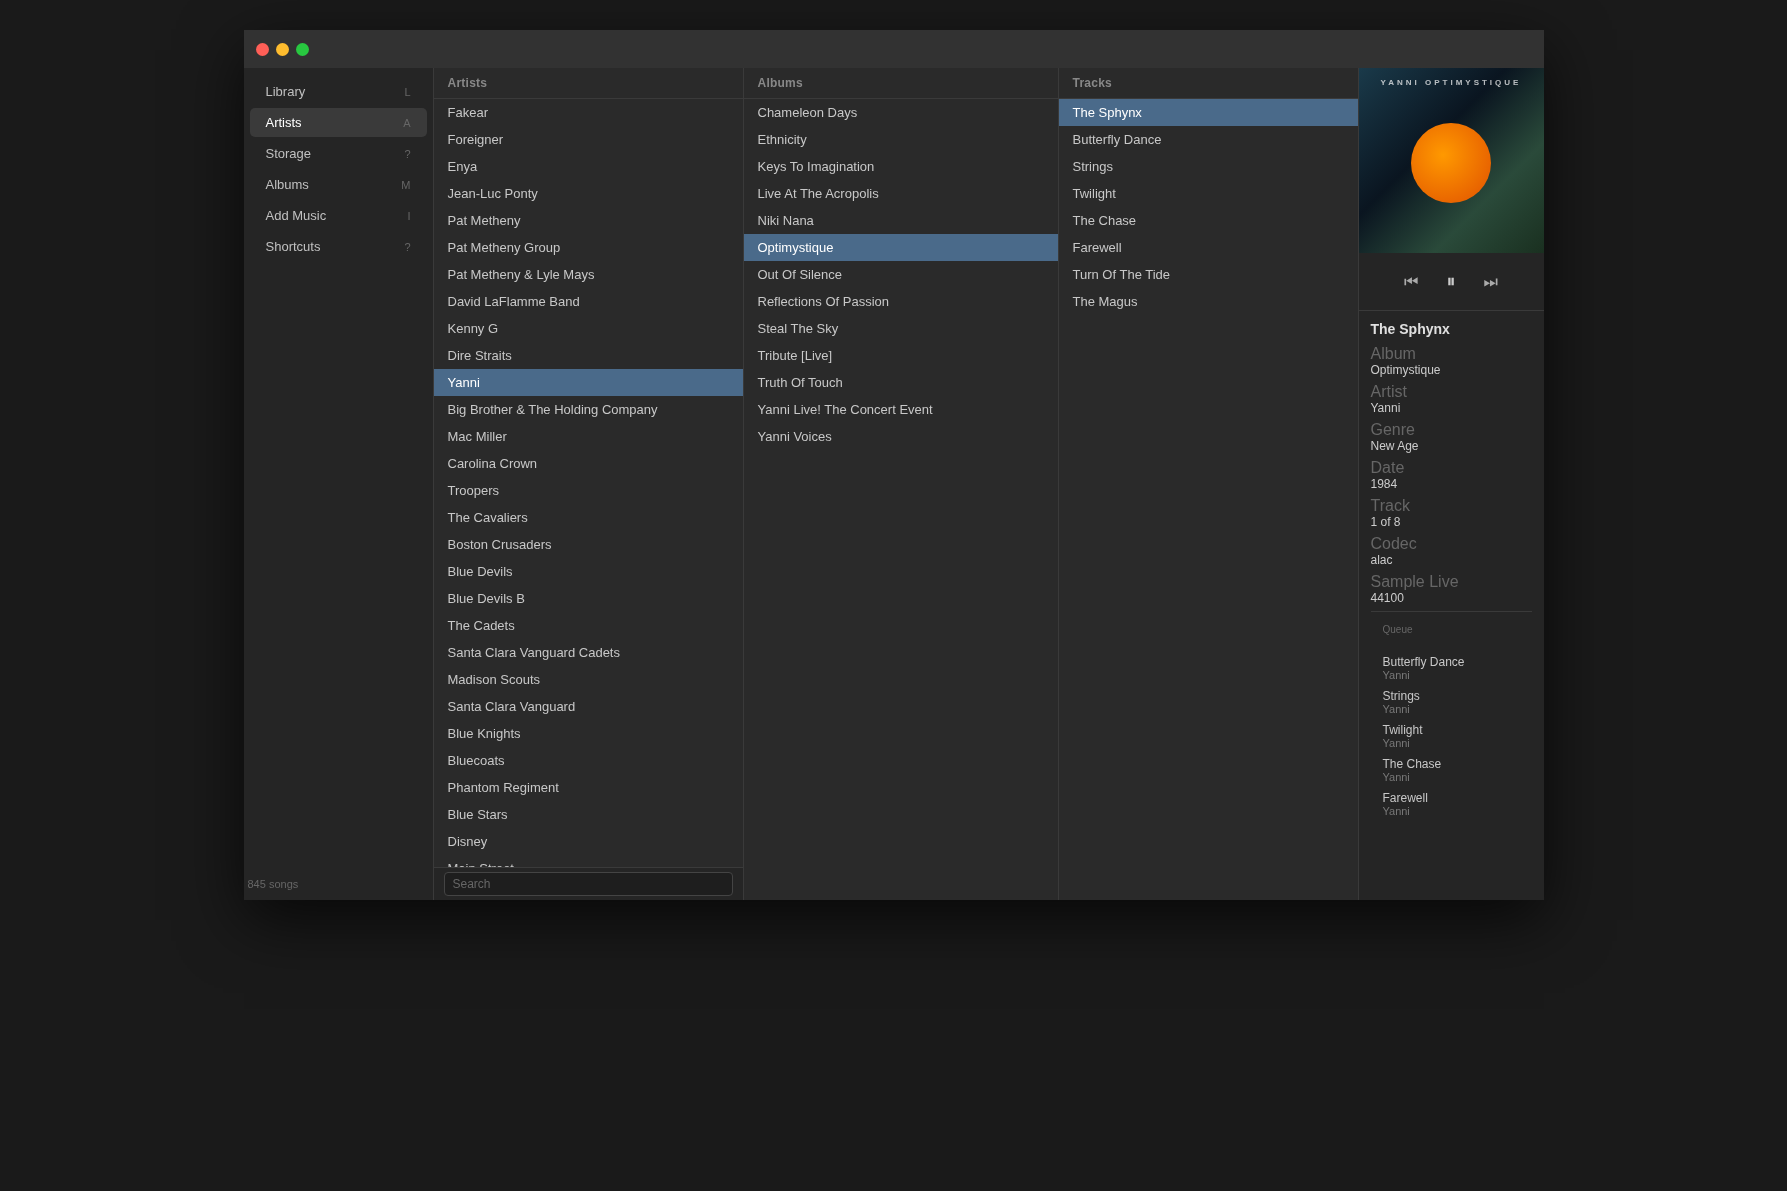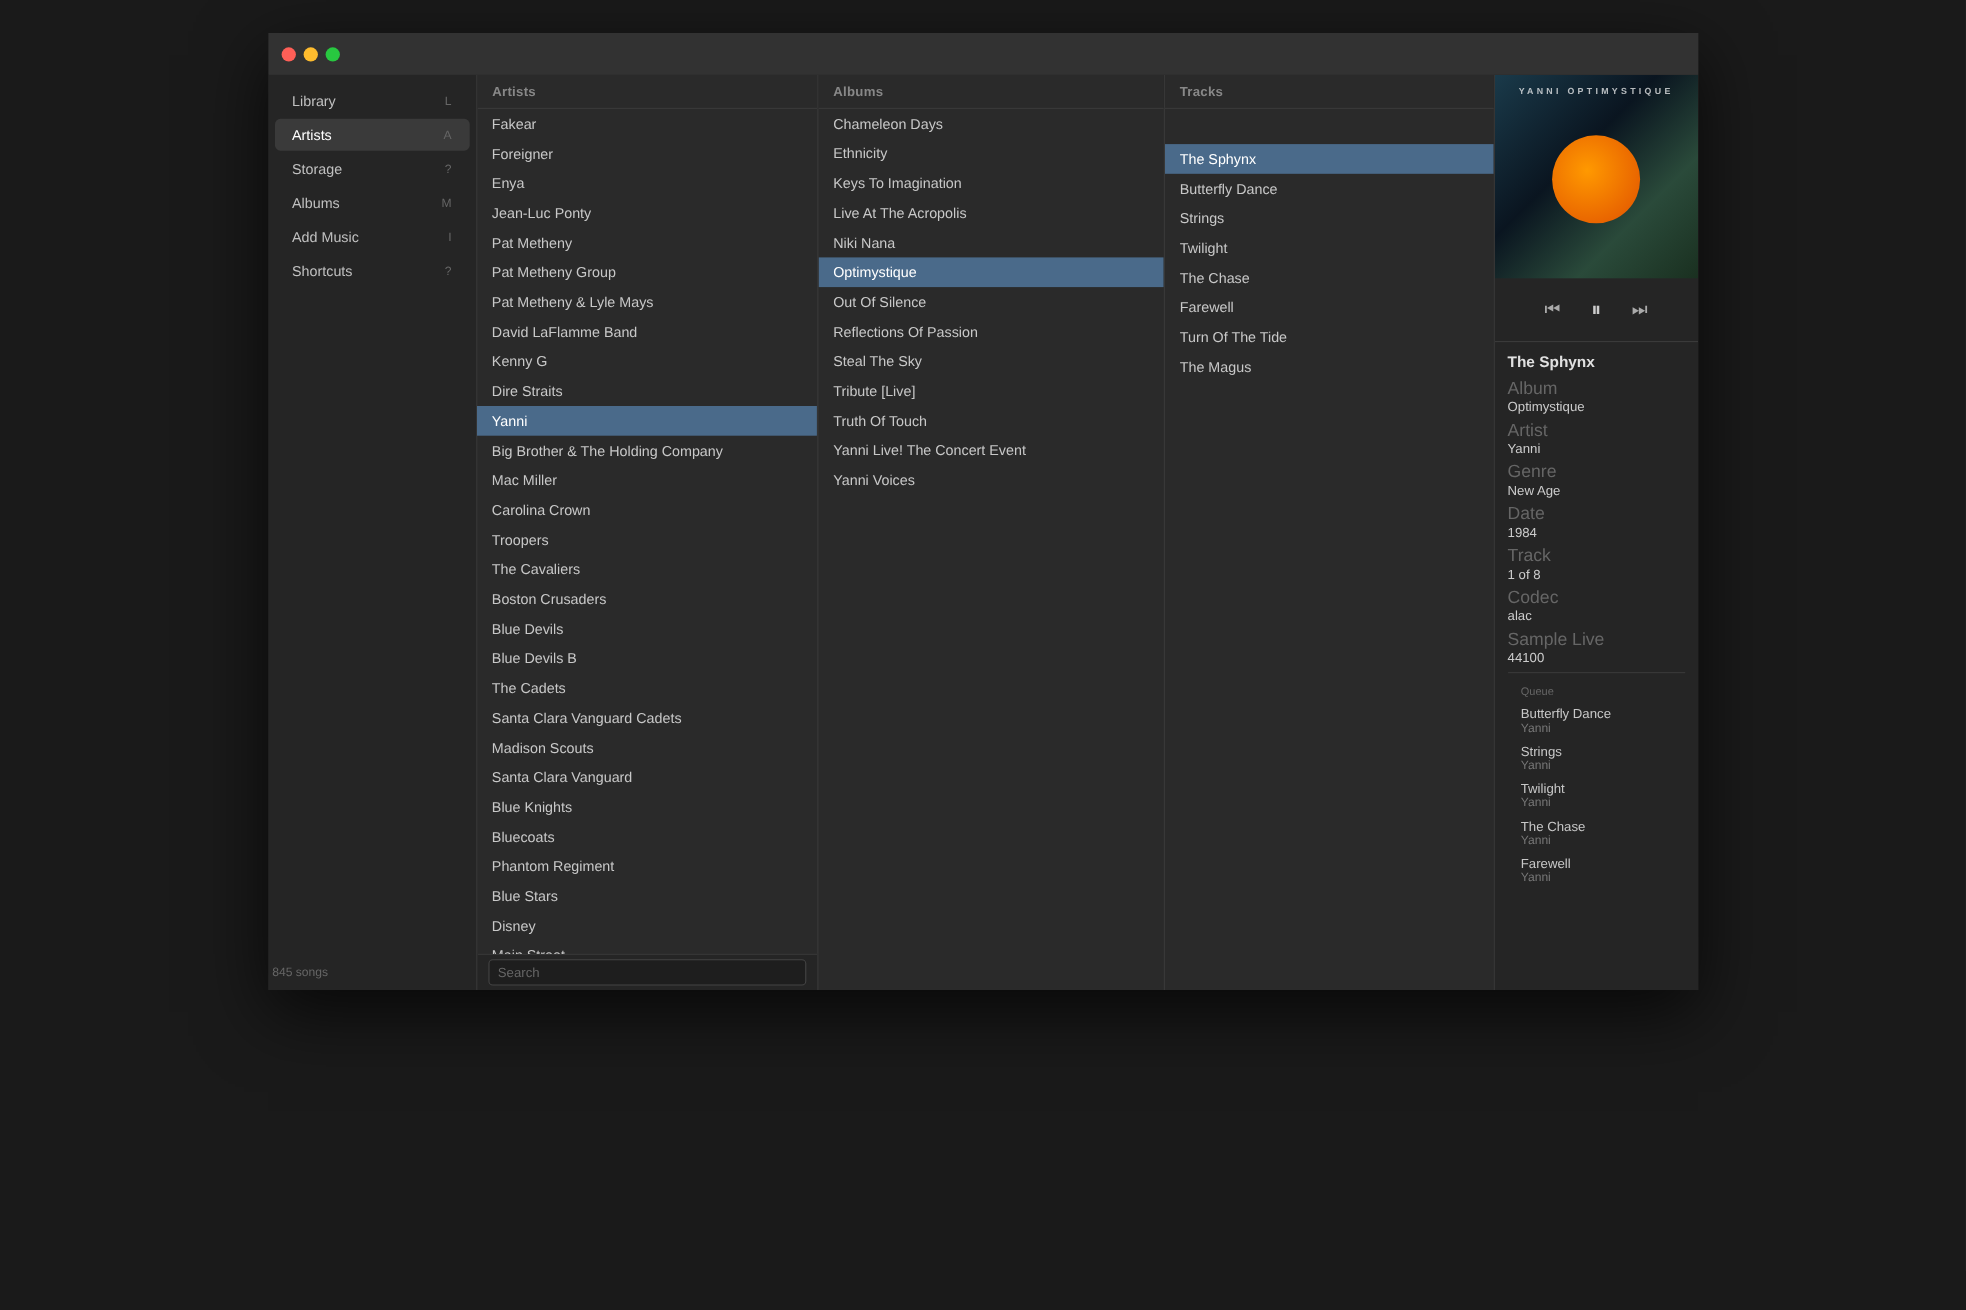--- a/index.html
+++ b/index.html
@@ -90,21 +90,21 @@
       overflow: hidden;
     }
     .panel {
       border-right: 1px solid #3a3a3a;
       display: flex;
       flex-direction: column;
       overflow: hidden;
     }
     .panel-artists { width: 310px; }
     .panel-albums { width: 315px; }
-    .panel-tracks { width: 300px; gap: 32px; }
+    .panel-tracks { width: 300px; }
     .panel-header {
       padding: 8px 14px;
       font-size: 12px;
       font-weight: 600;
       color: #888;
       border-bottom: 1px solid #3a3a3a;
       text-transform: none;
       letter-spacing: 0.02em;
       background: #2a2a2a;
       flex-shrink: 0;
@@ -231,21 +231,21 @@
       height: 1px;
       background: #3a3a3a;
       margin: 6px 0;
     }
     .queue-section {
       padding: 6px 12px;
     }
     .queue-label {
       font-size: 10px;
       color: #666;
-      margin-bottom: 7px;
+      margin-bottom: 20px;
     }
     .queue-item {
       margin-bottom: 8px;
     }
     .queue-track-title {
       font-size: 12px;
       color: #c8c8c8;
       font-weight: 500;
     }
     .queue-track-artist {

